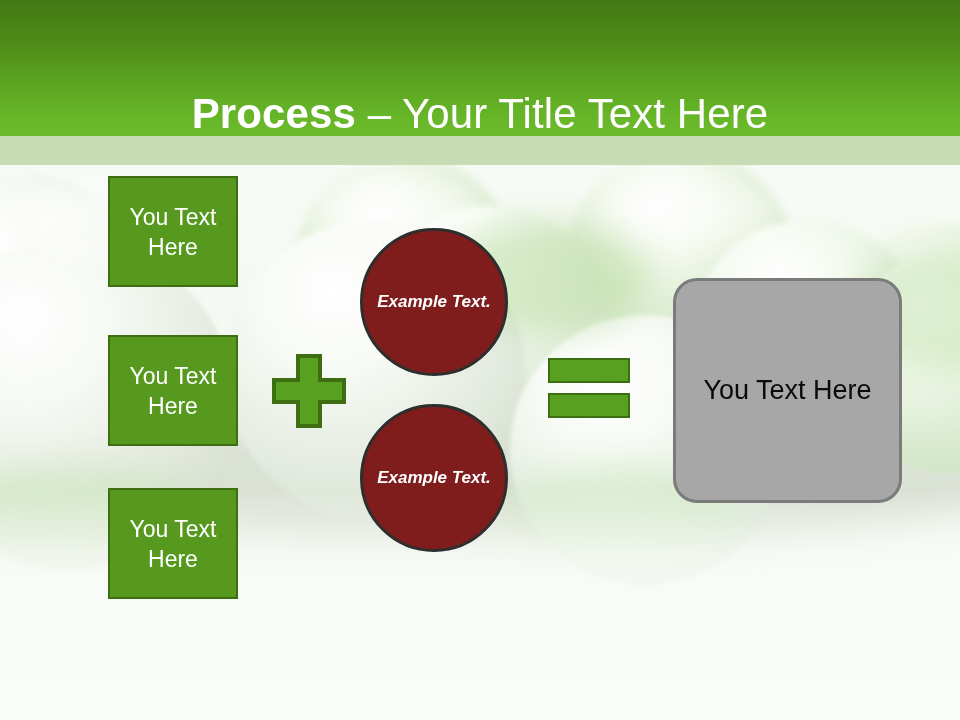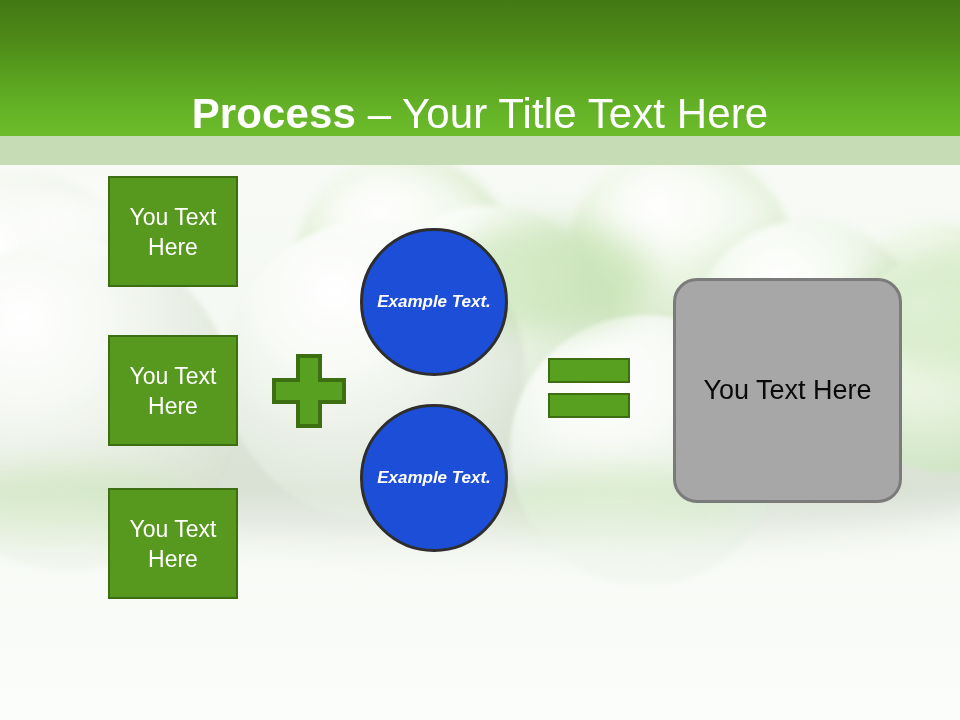--- a/index.html
+++ b/index.html
@@ -113,21 +113,21 @@
     border: 2px solid #3d6f12;
     box-sizing: border-box;
   }
   .eq-bar.top { top: 0px; }
   .eq-bar.bottom { top: 35px; }
 
   
   .dark-circle {
     position: absolute;
     border-radius: 50%;
-    background: #1d4ed8;
+    background: #7f1d1d;
     border: 3px solid #2e2e2e;
     box-sizing: border-box;
     color: #ffffff;
     font-size: 17px;
     line-height: 26px;
     font-weight: bold;
     font-style: italic;
     text-align: center;
     display: flex;
     align-items: center;

